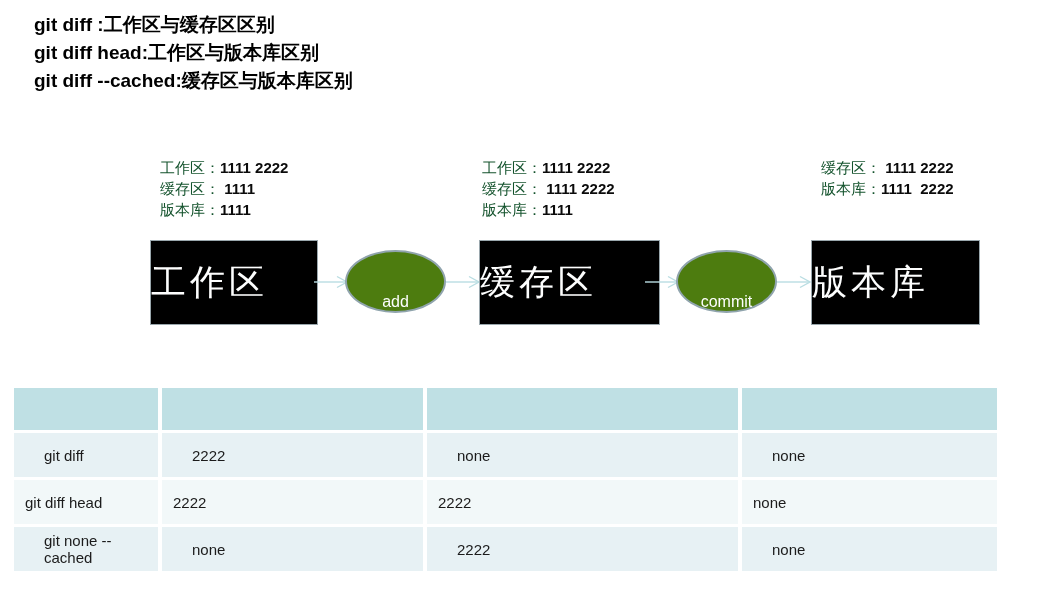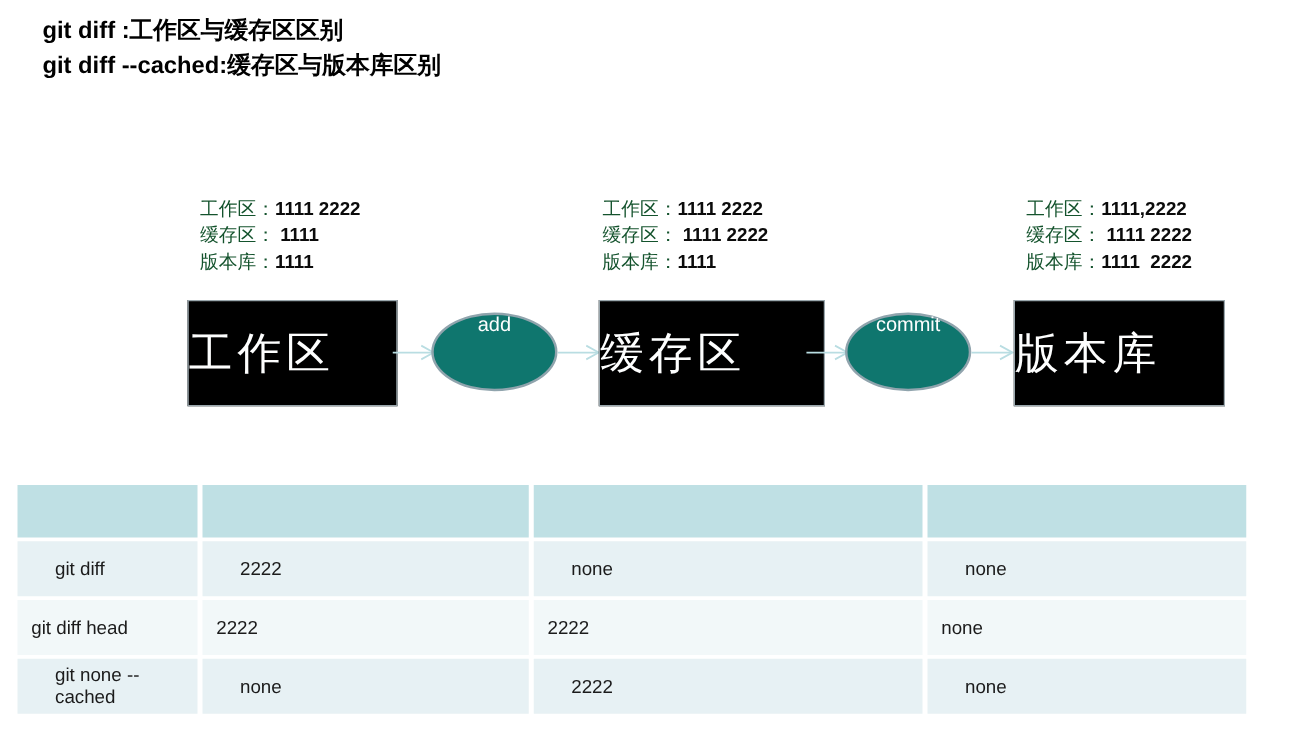--- a/index.html
+++ b/index.html
@@ -64,25 +64,25 @@
   }
   .node-box.n1 { left: 150px; width: 168px; }
   .node-box.n2 { left: 479px; width: 181px; }
   .node-box.n3 { left: 811px; width: 169px; }
 
   .edge-ellipse {
     position: absolute;
     top: 250px;
     width: 101px;
     height: 63px;
-    background: #0f766e;
+    background: #4d7c0f;
     border: 2px solid #90a4ad;
     border-radius: 50%;
     display: flex;
-    align-items: flex-start;
+    align-items: flex-end;
     justify-content: center;
     color: #fdfefe;
     font-size: 16px;
   }
   .edge-ellipse.e1 { left: 345px; }
   .edge-ellipse.e2 { left: 676px; }
 
   .flow-arrow {
     position: absolute;
     top: 275px;
@@ -116,37 +116,37 @@
   }
   .cell.head { background: #bfe0e4; }
   .cell.row-odd { background: #e7f1f4; padding-left: 30px; }
   .cell.row-even { background: #f2f8f9; }
 </style>
 </head>
 <body>
 
 <div class="heading">
   <div class="heading-line">git diff :工作区与缓存区区别</div>
+  <div class="heading-line">git diff head:工作区与版本库区别</div>
   <div class="heading-line">git diff --cached:缓存区与版本库区别</div>
 </div>
 
 <div class="annotation a1">
   <div class="ann-line"><span class="ann-label">工作区：</span><span class="ann-value">1111 2222</span></div>
   <div class="ann-line"><span class="ann-label">缓存区：</span><span class="ann-value"> 1111</span></div>
   <div class="ann-line"><span class="ann-label">版本库：</span><span class="ann-value">1111</span></div>
 </div>
 
 <div class="annotation a2">
   <div class="ann-line"><span class="ann-label">工作区：</span><span class="ann-value">1111 2222</span></div>
   <div class="ann-line"><span class="ann-label">缓存区：</span><span class="ann-value"> 1111 2222</span></div>
   <div class="ann-line"><span class="ann-label">版本库：</span><span class="ann-value">1111</span></div>
 </div>
 
 <div class="annotation a3">
-  <div class="ann-line"><span class="ann-label">工作区：</span><span class="ann-value">1111,2222</span></div>
   <div class="ann-line"><span class="ann-label">缓存区：</span><span class="ann-value"> 1111 2222</span></div>
   <div class="ann-line"><span class="ann-label">版本库：</span><span class="ann-value">1111  2222</span></div>
 </div>
 
 <div class="node-box n1">
   <span>工作区</span>
 </div>
 
 <svg class="flow-arrow ar1" viewBox="0 0 34 14">
   <line x1="0" y1="7" x2="32" y2="7" stroke="#b9dde2" stroke-width="1.4"></line>

